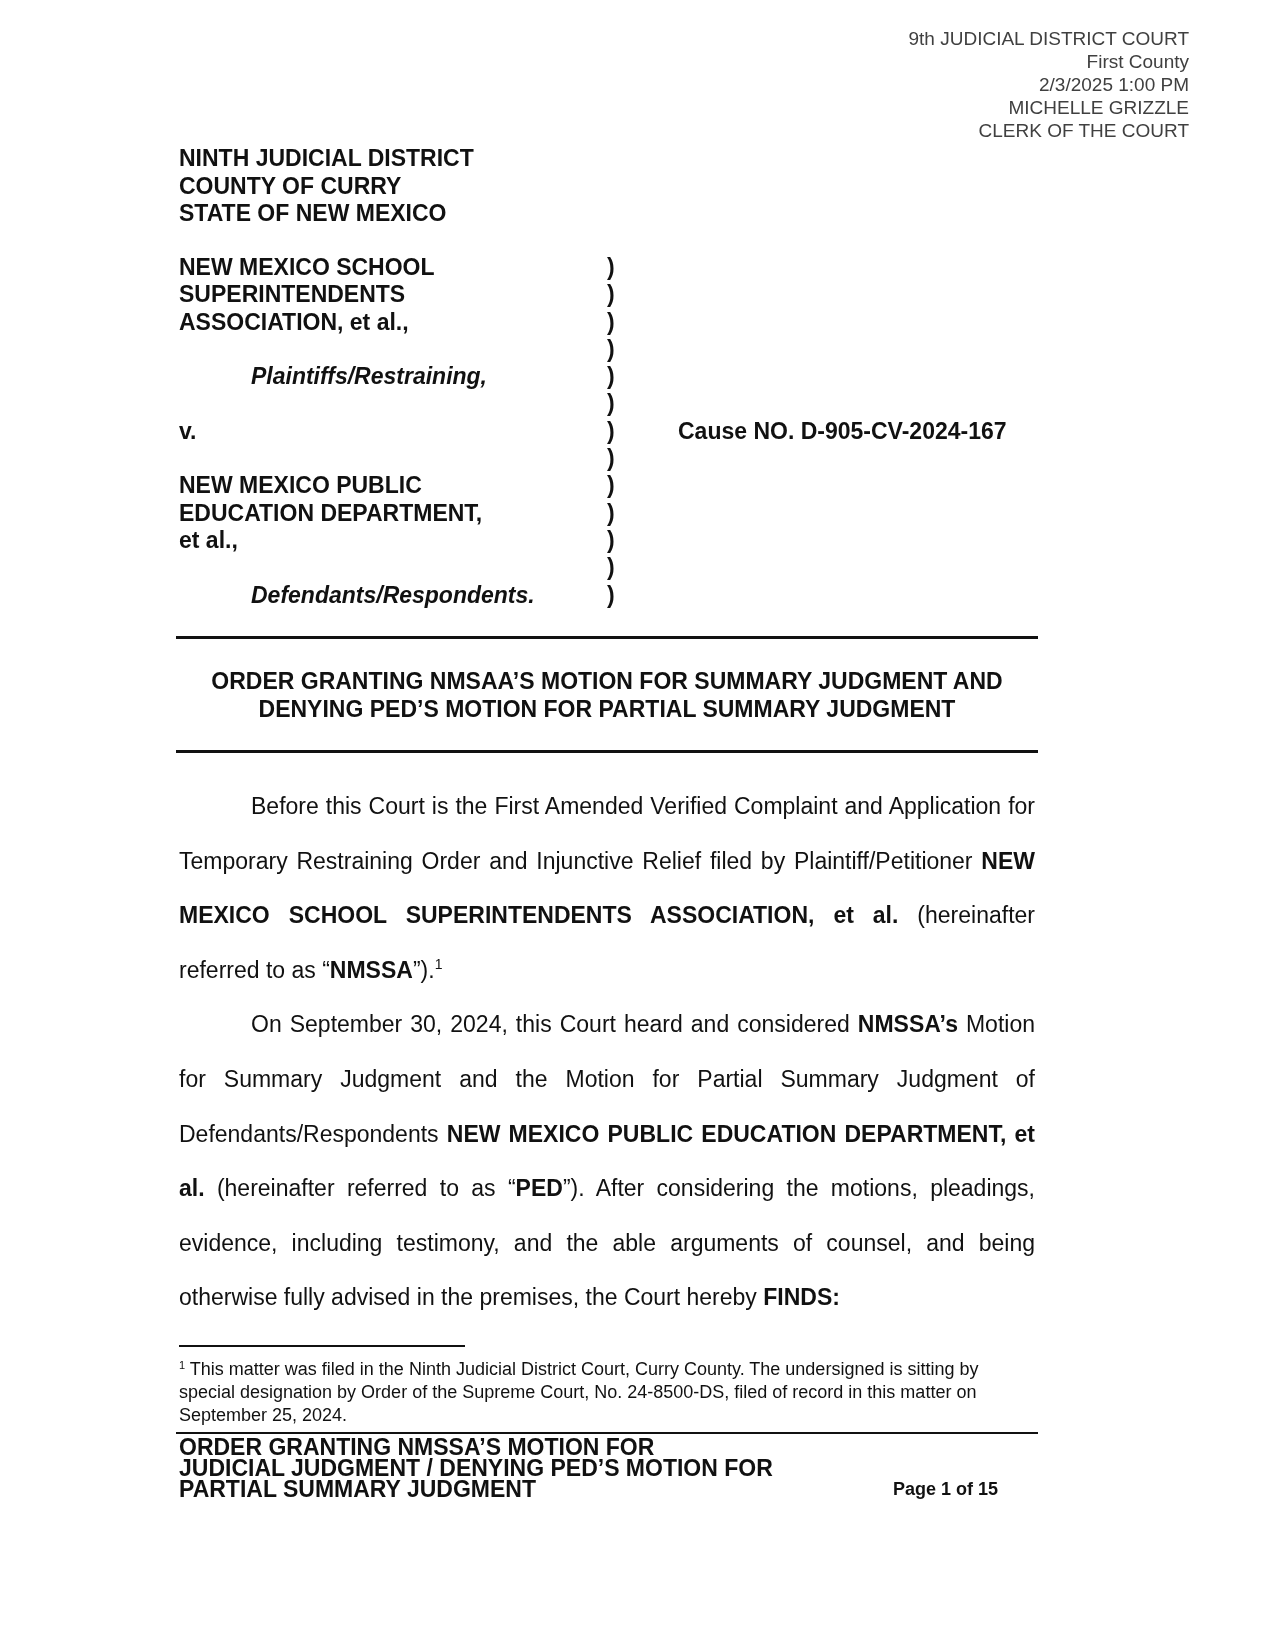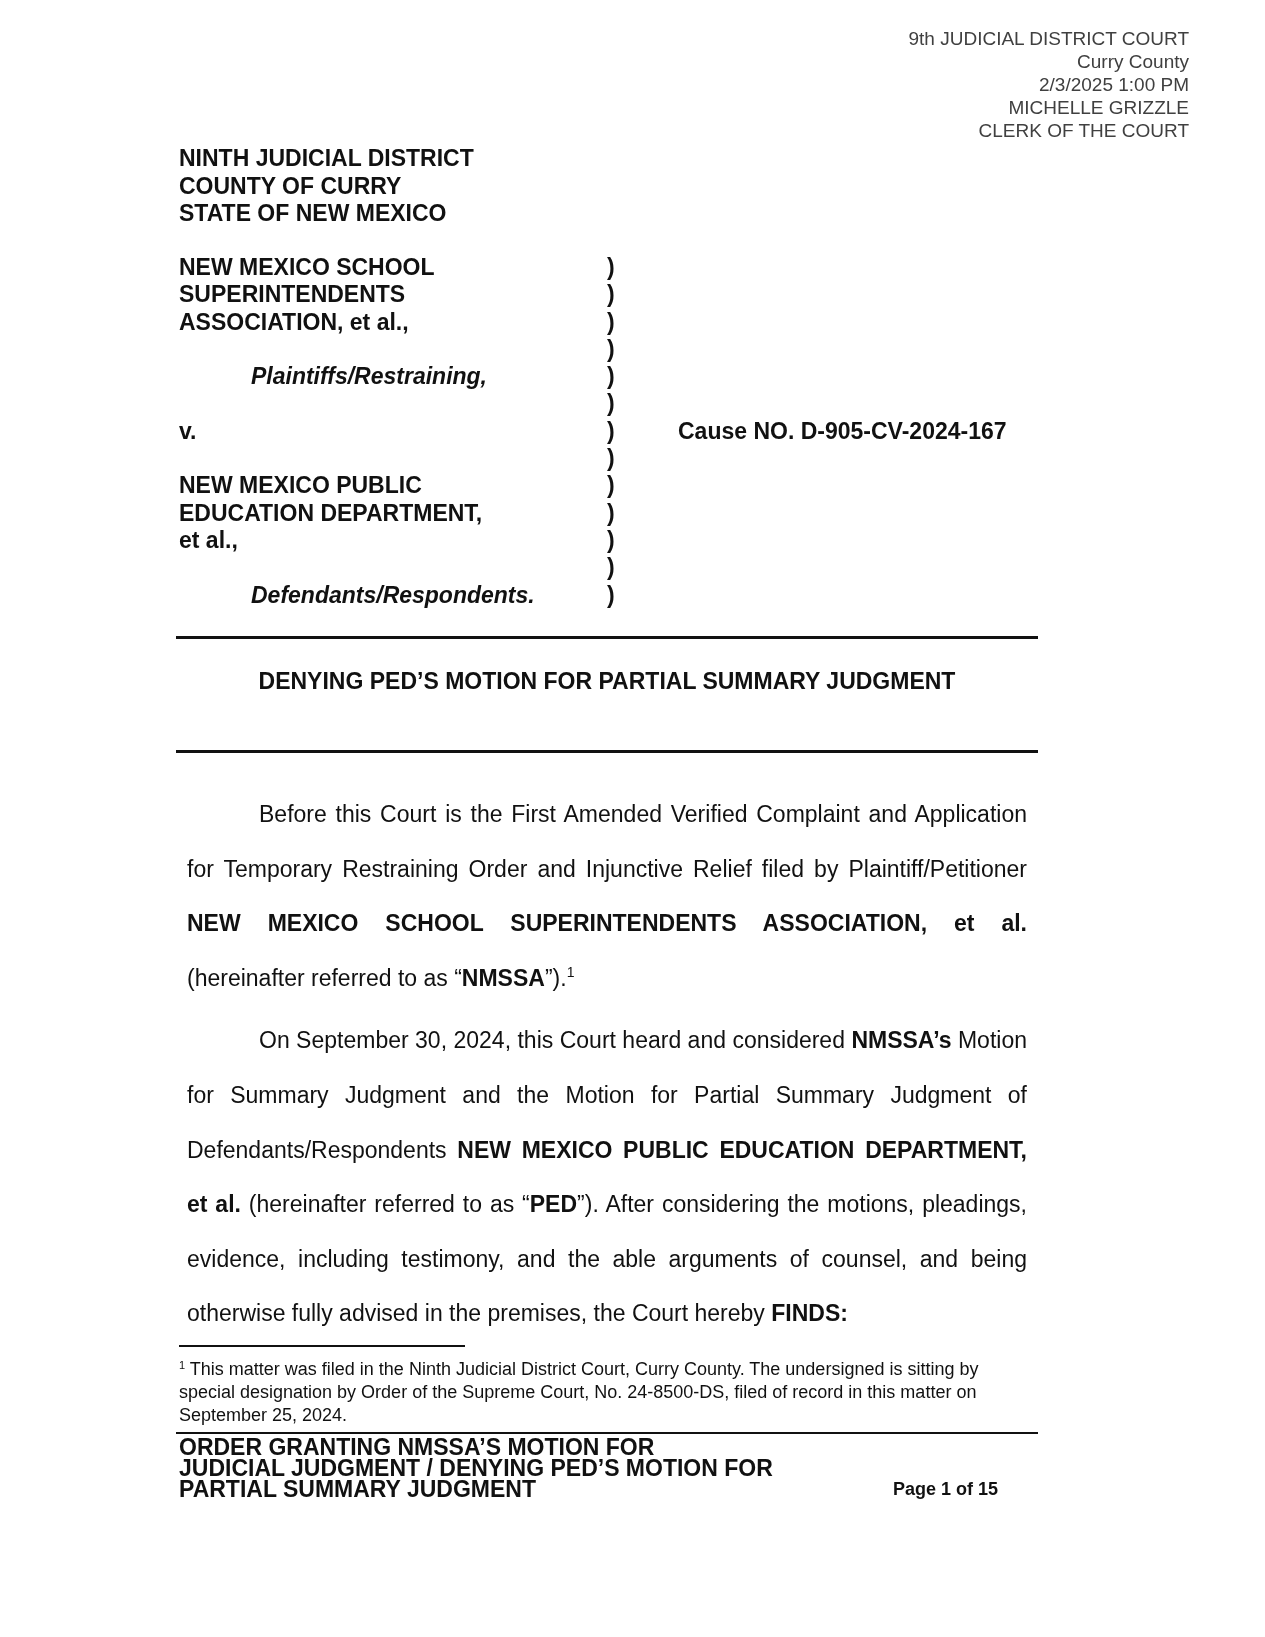--- a/index.html
+++ b/index.html
@@ -26,21 +26,21 @@
   .caption .cause { position: absolute; left: 499px; top: 163.8px; font-weight: bold; }
   .rule { position: absolute; left: 176px; width: 862px; background: #111; }
   .title {
     position: absolute; left: 176px; top: 667px; width: 862px; text-align: center;
     font-weight: bold; font-size: 23px; line-height: 28px;
   }
   .body {
     position: absolute; left: 179px; top: 779px; width: 856px;
     font-size: 23px; line-height: 54.6px; text-align: justify;
   }
-  .body p { margin: 8px; }
+  .body p { margin: 0; }
   .body .indent { text-indent: 72px; }
   .body b { font-weight: bold; }
   .body sup { font-size: 14px; line-height: 0; vertical-align: 9px; }
   .fn-rule { position: absolute; left: 179px; top: 1345px; width: 286px; height: 2px; background: #111; }
   .footnote {
     position: absolute; left: 179px; top: 1358px; width: 850px;
     font-size: 18px; line-height: 23px;
   }
   .footnote sup { font-size: 11px; vertical-align: 6px; line-height: 0; }
   .footer {
@@ -50,21 +50,21 @@
   .page-num {
     position: absolute; left: 893px; top: 1479px;
     font-weight: bold; font-size: 18px; line-height: 21px;
   }
 </style>
 </head>
 <body>
 
 <div class="stamp">
   <div>9th JUDICIAL DISTRICT COURT</div>
-  <div>Curry County</div>
+  <div>First County</div>
   <div>2/3/2025 1:00 PM</div>
   <div>MICHELLE GRIZZLE</div>
   <div>CLERK OF THE COURT</div>
 </div>
 
 <div class="court">
   <div>NINTH JUDICIAL DISTRICT</div>
   <div>COUNTY OF CURRY</div>
   <div>STATE OF NEW MEXICO</div>
 </div>
@@ -98,20 +98,21 @@
     <div>)</div>
     <div>)</div>
     <div>)</div>
     <div>)</div>
   </div>
   <div class="cause">Cause NO. D-905-CV-2024-167</div>
 </div>
 
 <div class="rule" style="top:636px;height:3px;"></div>
 <div class="title">
+  <div>ORDER GRANTING NMSAA’S MOTION FOR SUMMARY JUDGMENT AND</div>
   <div>DENYING PED’S MOTION FOR PARTIAL SUMMARY JUDGMENT</div>
 </div>
 <div class="rule" style="top:750px;height:3px;"></div>
 
 <div class="body">
   <p class="indent"><span>Before this Court is the First Amended Verified Complaint and Application for Temporary Restraining Order and Injunctive Relief filed by Plaintiff/Petitioner </span><b>NEW MEXICO SCHOOL SUPERINTENDENTS ASSOCIATION, et al.</b><span> (hereinafter referred to as “</span><b>NMSSA</b><span>”).</span><sup>1</sup></p>
   <p class="indent"><span>On September 30, 2024, this Court heard and considered </span><b>NMSSA’s</b><span> Motion for Summary Judgment and the Motion for Partial Summary Judgment of Defendants/Respondents </span><b>NEW MEXICO PUBLIC EDUCATION DEPARTMENT, et al.</b><span> (hereinafter referred to as “</span><b>PED</b><span>”).  After considering the motions, pleadings, evidence, including testimony, and the able arguments of counsel, and being otherwise fully advised in the premises, the Court hereby </span><b>FINDS:</b></p>
 </div>
 
 <div class="fn-rule"></div>

